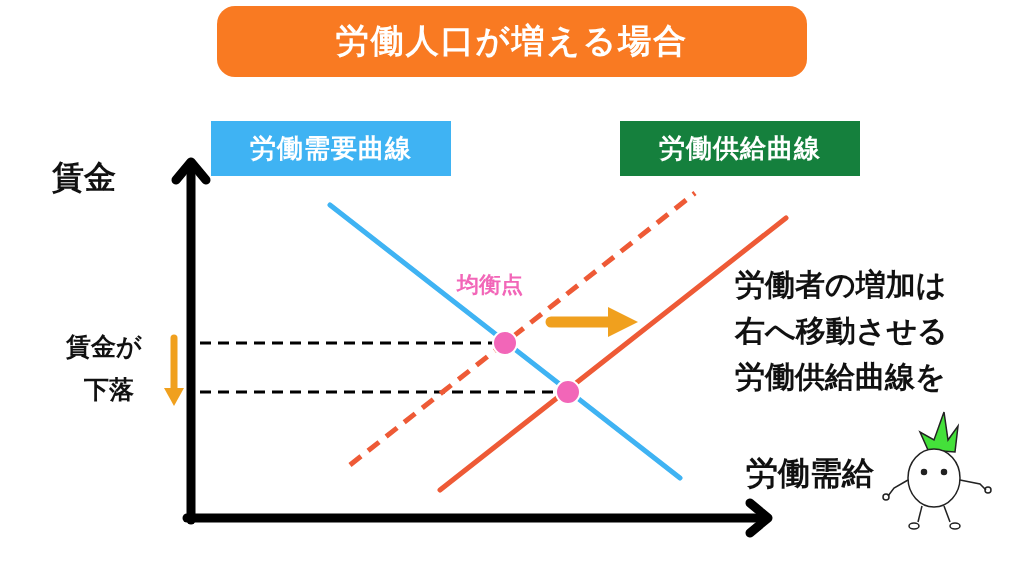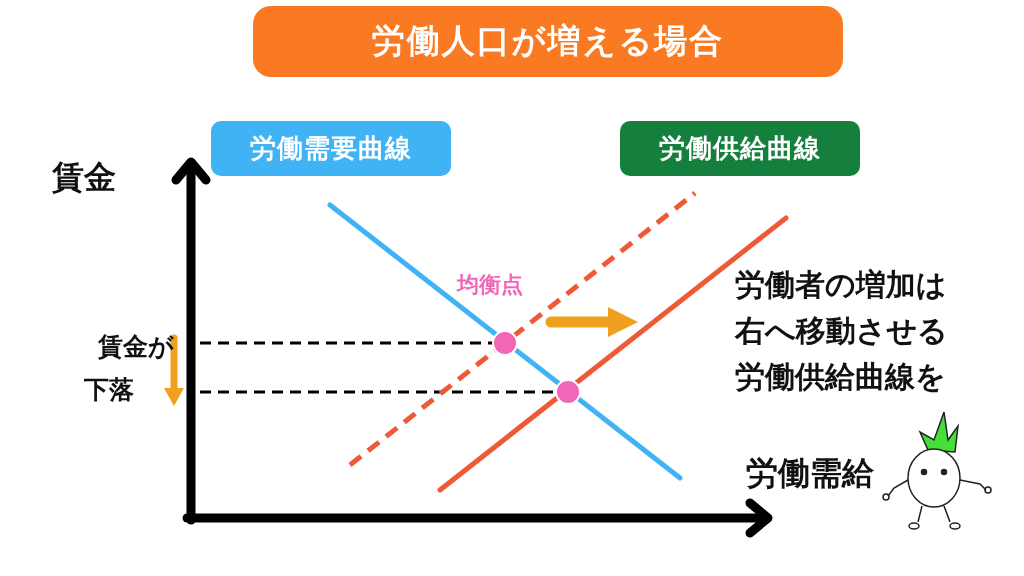--- a/index.html
+++ b/index.html
@@ -1,27 +1,27 @@
 <!DOCTYPE html>
 <html><head>
   <meta charset="utf-8">
   <style>
     html, body { margin: 0; padding: 0; background: #ffffff; }
     body { width: 1024px; height: 576px; position: relative; overflow: hidden;
       font-family: "DejaVu Sans", sans-serif; }
     .title-banner { position: absolute; left: 217px; top: 6px; width: 590px; height: 71px;
       background: #f97a22; border-radius: 18px; color: #fff; font-weight: bold;
-      font-size: 33px; display: flex; align-items: center; justify-content: center; letter-spacing: 2px; margin-left: 36px; }
+      font-size: 33px; display: flex; align-items: center; justify-content: center; letter-spacing: 2px; }
     .label-box { position: absolute; color: #fff; font-weight: bold; font-size: 26px;
-      display: flex; align-items: center; justify-content: center; border-radius: 10px; letter-spacing: 1px; }
+      display: flex; align-items: center; justify-content: center; border-radius: 0; letter-spacing: 1px; }
     .demand-box { left: 211px; top: 121px; width: 240px; height: 55px; background: #3fb3f3; }
     .supply-box { left: 620px; top: 121px; width: 240px; height: 55px; background: #15803d; }
     .txt { position: absolute; font-weight: bold; color: #111; }
     .ylabel { left: 52px; top: 156px; font-size: 32px; }
-    .fall1 { left: 66px; top: 330px; font-size: 25px; margin-left: 32px; }
+    .fall1 { left: 66px; top: 330px; font-size: 25px; }
     .fall2 { left: 84px; top: 373px; font-size: 25px; }
     .eq-label { left: 457px; top: 270px; font-size: 22px; color: #f266b8; }
     .note { left: 735px; top: 262px; font-size: 30px; line-height: 46px; width: 290px; }
     .xlabel { left: 703px; top: 452px; font-size: 32px; margin-left: 43px; }
     svg.chart { position: absolute; left: 0; top: 0; }
   </style>
 </head>
 <body>
 
 <div class="title-banner">労働人口が増える場合</div>

